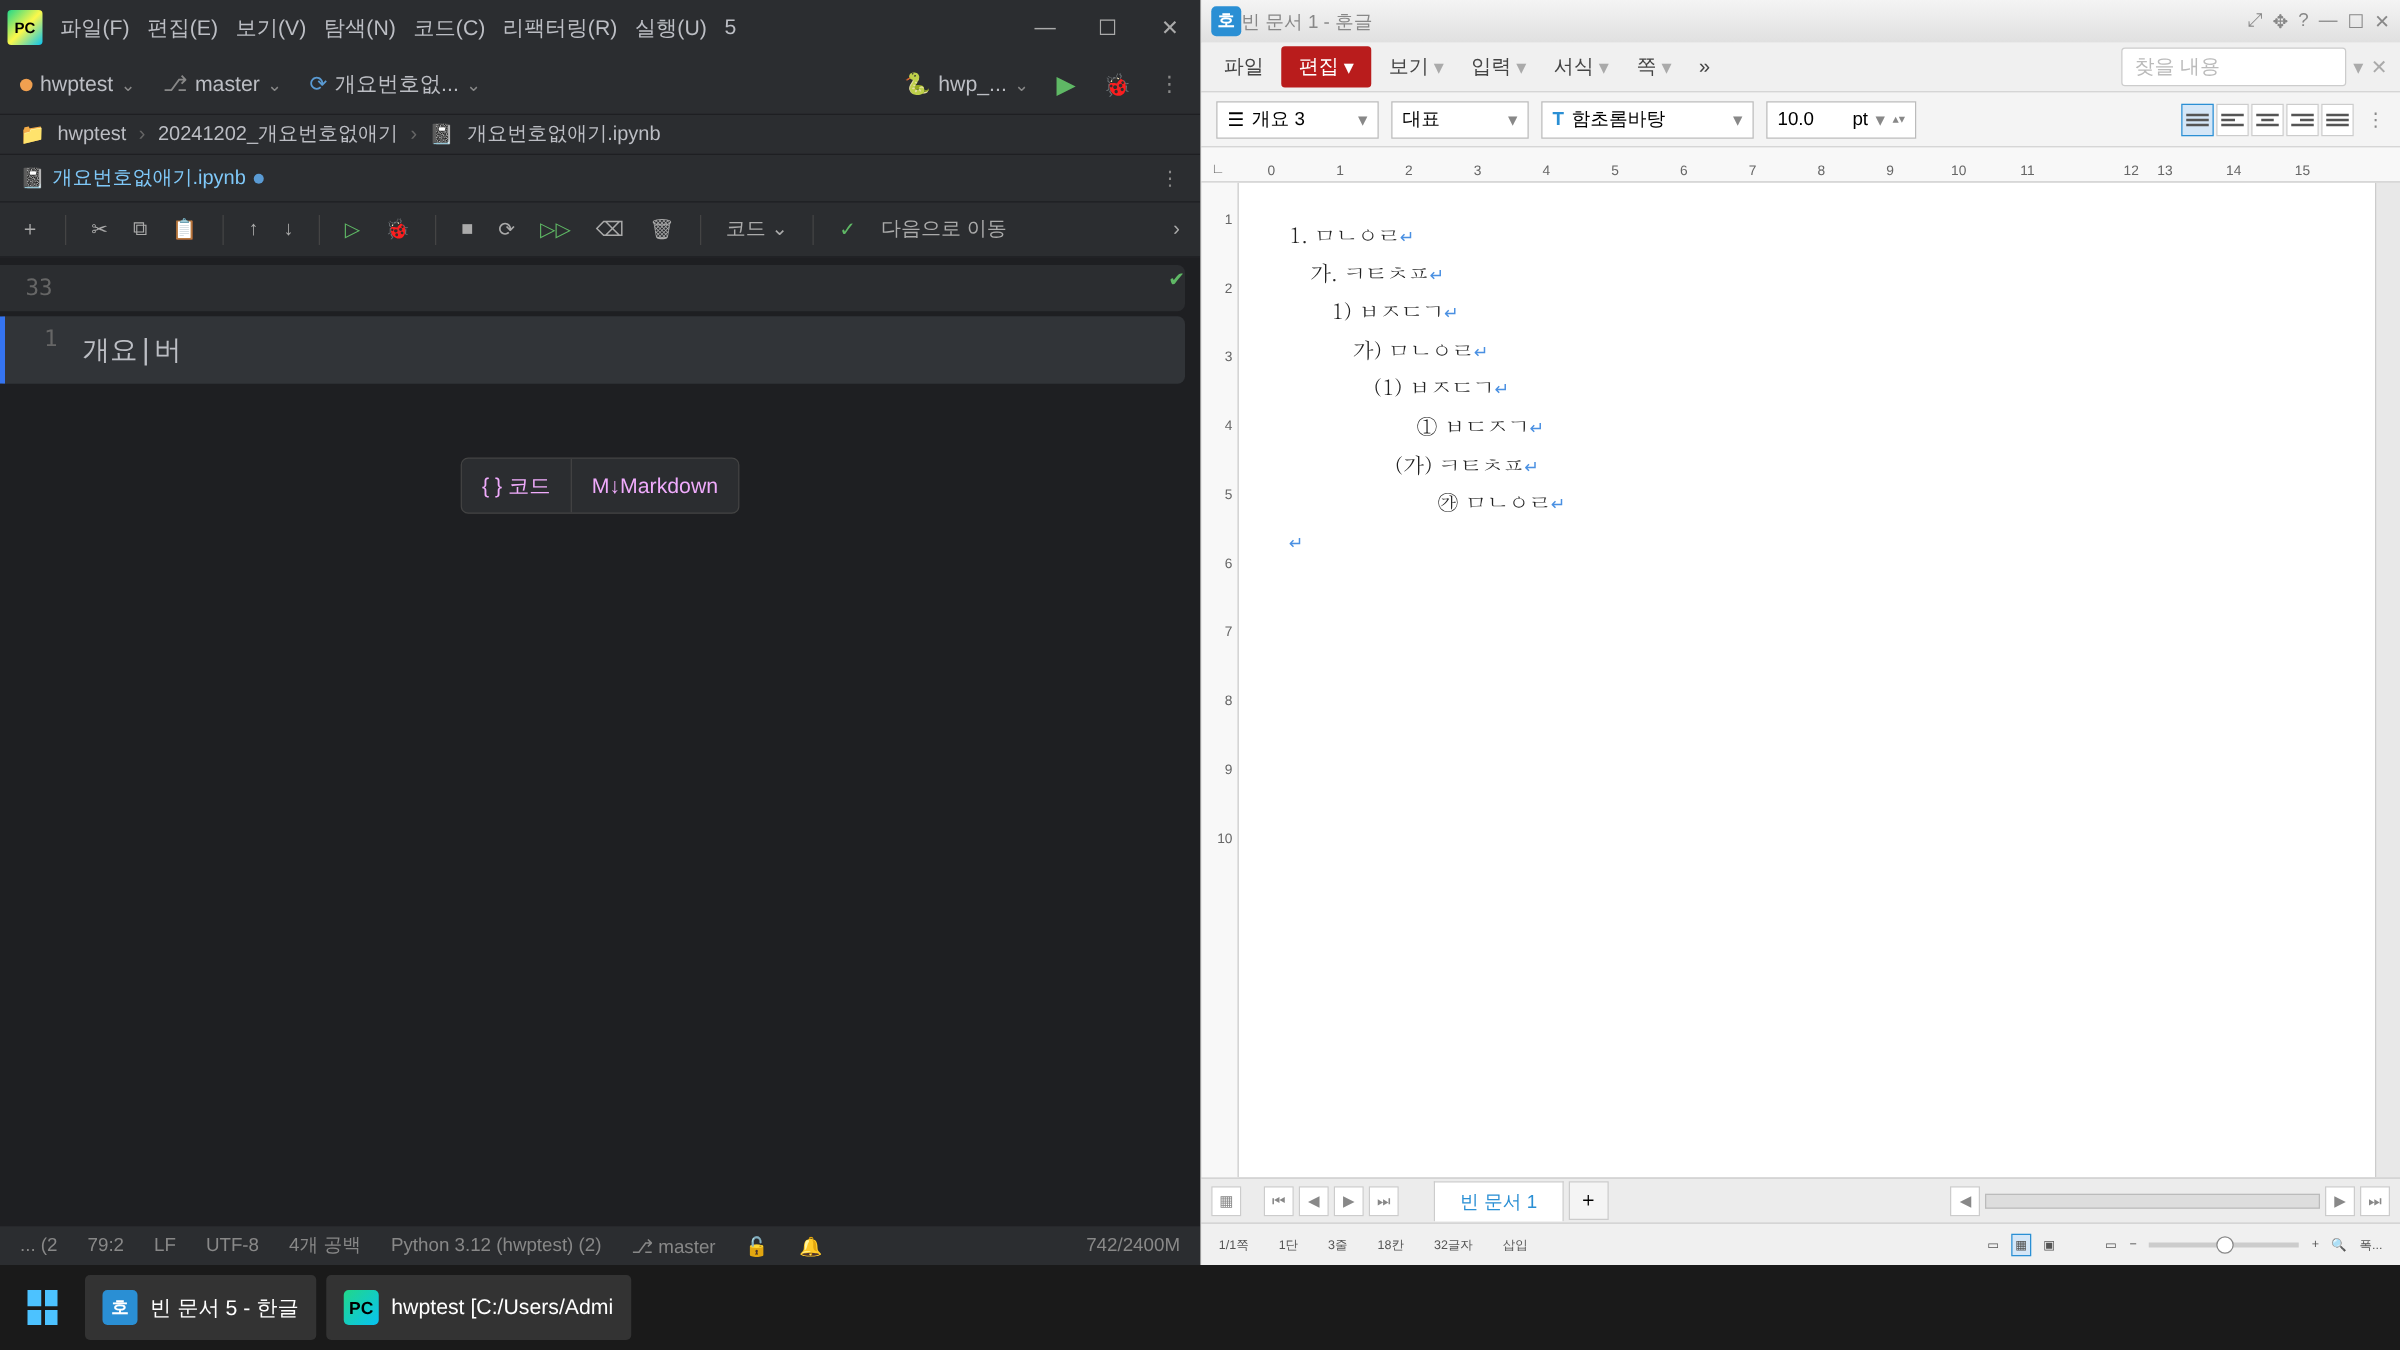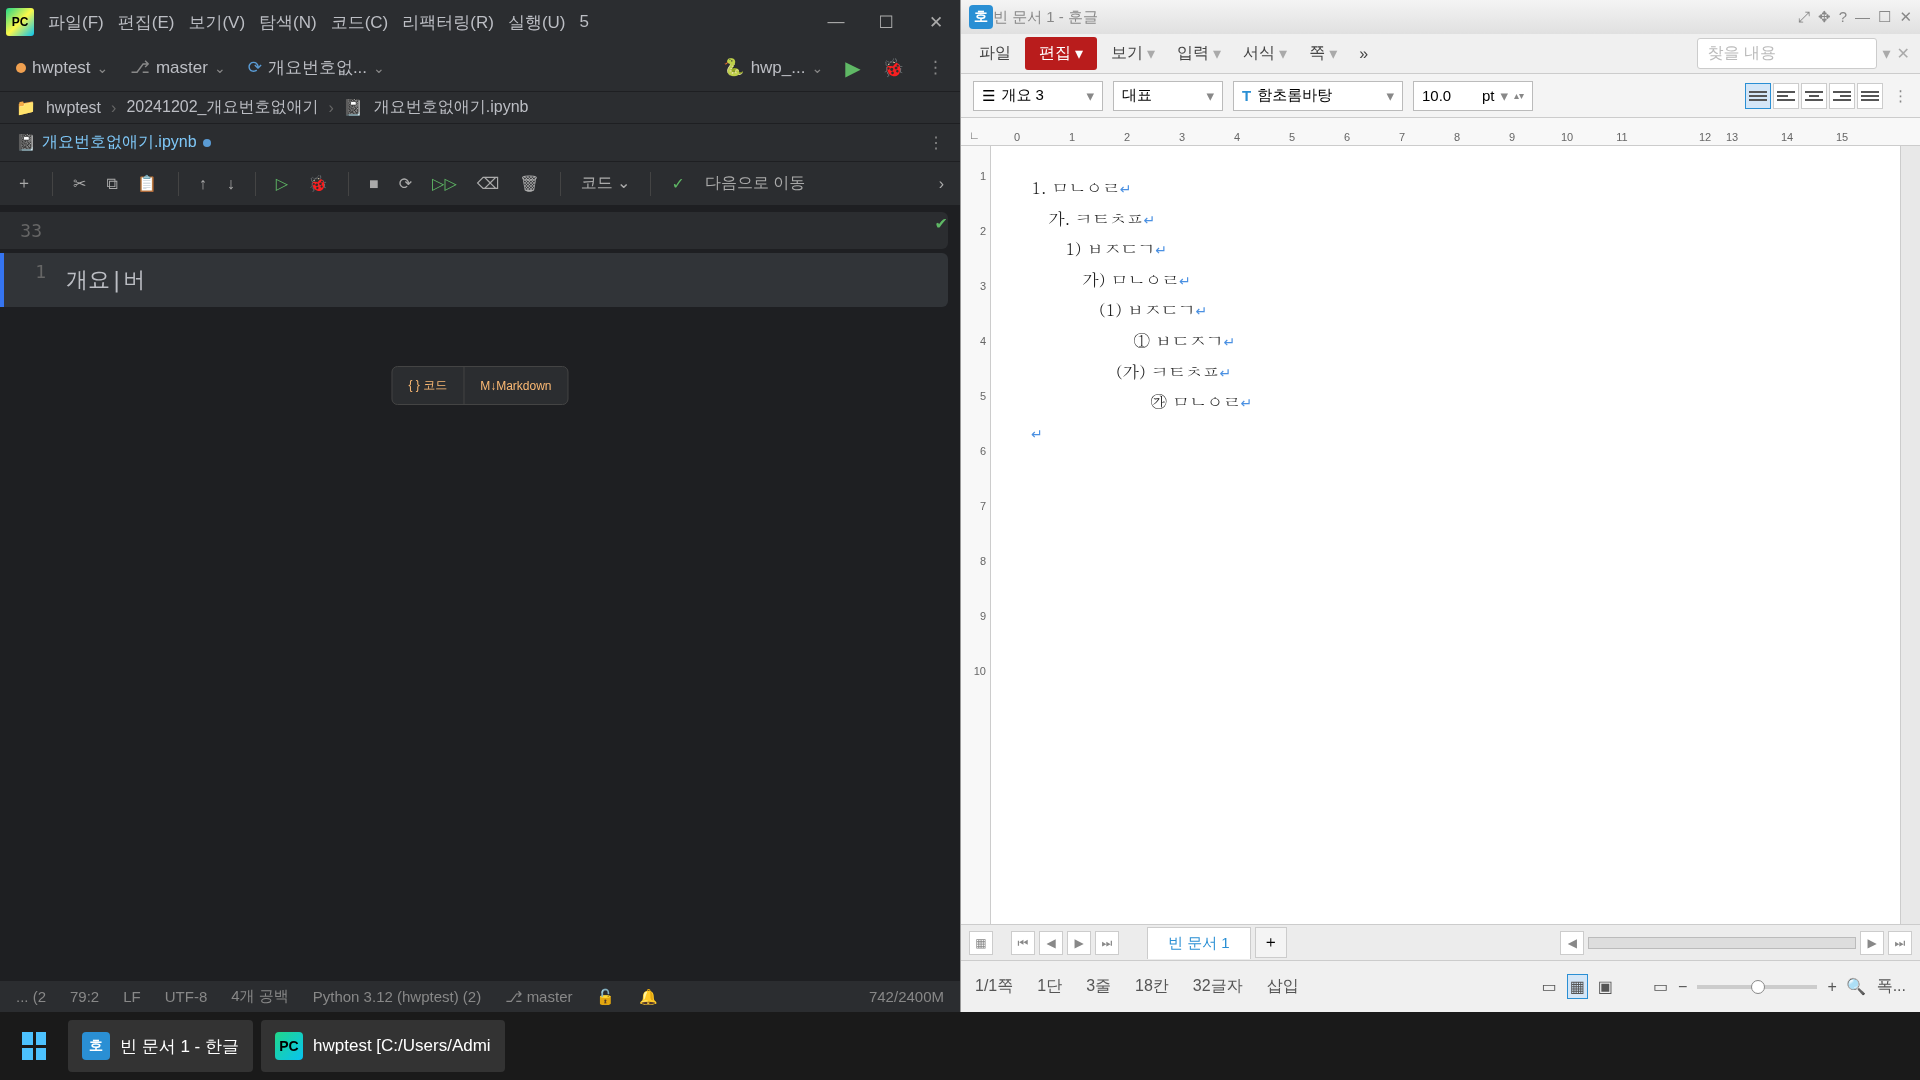--- a/index.html
+++ b/index.html
@@ -28,21 +28,21 @@
 .pc-act-green { color:#5fb865; }
 .pc-editor { flex: 1; position: relative; background: #1e1f22; padding-top: 2px; }
 .pc-cell { display: flex; background: #2b2d30; margin: 4px 12px 0 0; border-radius: 0 6px 6px 0; padding: 8px 0; }
 .pc-cell.first { background: #2b2d30; }
 .pc-cell.active { border-left: 4px solid #3574f0; background: #313438; }
 .pc-gutter { width: 52px; text-align: right; padding-right: 10px; color: #666; font-size: 18px; font-family: monospace; }
 .pc-cell-content { flex: 1; font-family: monospace; font-size: 22px; color: #bcbec4; padding: 4px 10px; }
 .pc-check { color: #5fb865; margin-right: 8px; }
 .pc-exec { color: #888; font-size: 20px; }
 .pc-cellgen { position: absolute; top: 160px; left: 50%; transform: translateX(-50%); display: flex; background: #2b2d30; border: 1px solid #444; border-radius: 6px; overflow: hidden; }
-.pc-cellgen button { background: transparent; border: none; color: #fdba74; padding: 10px 16px; font-size: 12px; border-right: 1px solid #444; }
+.pc-cellgen button { background: transparent; border: none; color: #f0abfc; padding: 10px 16px; font-size: 17px; border-right: 1px solid #444; }
 .pc-cellgen button:last-child { border-right: none; }
 .pc-statcheck { position:absolute; top:8px; right:12px; color:#5fb865; }
 .pc-status { height: 32px; display: flex; align-items: center; padding: 0 16px; gap: 24px; font-size: 15px; color: #888; border-top: 1px solid #1e1f22; }
 
 .hangul { width: 960px; height: 100%; background: #e8e8e8; display: flex; flex-direction: column; border-left: 1px solid #999; }
 .hg-titlebar { height: 34px; background: linear-gradient(#f4f4f4,#e0e0e0); display: flex; align-items: center; padding: 0 8px; font-size: 15px; color: #888; }
 .hg-logo { width:24px;height:24px;background:#2a8fd4;color:#fff;border-radius:4px;display:flex;align-items:center;justify-content:center;font-weight:bold;font-size:14px; }
 .hg-winctrl { display:flex; gap:8px; color:#888; }
 .hg-menubar { height: 40px; background: #f0f0f0; display: flex; align-items: center; padding: 0 10px; gap: 6px; font-size: 16px; border-bottom: 1px solid #ccc; }
 .hg-menu { padding: 4px 8px; color: #444; display:flex; align-items:center; gap:4px; }
@@ -60,21 +60,21 @@
 .hg-vruler { width:30px; background:#f8f8f8; border-right:1px solid #ccc; position:relative; font-size:11px; color:#666; }
 .hg-vruler .vtick { position:absolute; right:4px; transform:translateY(-50%); }
 .hg-page { flex:1; background:#fff; padding: 26px 40px; font-family: "Batang", serif; font-size:17px; line-height:1.8; color:#222; overflow-y:auto; }
 .hg-line { white-space: pre; }
 .hg-ret { color:#4a90e2; font-size:14px; }
 .hg-scroll { width:20px; background:#e8e8e8; border-left:1px solid #ccc; }
 .hg-tabbar { height:36px; background:#ececec; display:flex; align-items:center; border-top:1px solid #ccc; padding:0 8px; gap:4px; }
 .hg-tabbtn { width:24px;height:24px;border:1px solid #ccc;background:#fff;display:flex;align-items:center;justify-content:center;font-size:12px;color:#888; }
 .hg-doctab { background:#fff; border:1px solid #ccc; border-bottom:none; padding:6px 20px; color:#2a8fd4; font-size:15px; }
 .hg-addtab { background:#f4f4f4; border:1px solid #ccc; width:32px; text-align:center; padding:4px 0; }
-.hg-status { height:52px; background:#f0f0f0; display:flex; align-items:center; padding:0 14px; gap:24px; font-size:16px; color:#555; border-top:1px solid #ccc; }
+.hg-status { height:34px; background:#f0f0f0; display:flex; align-items:center; padding:0 14px; gap:24px; font-size:10px; color:#555; border-top:1px solid #ccc; }
 .hg-zoom { margin-left:auto; display:flex; align-items:center; gap:10px; }
 .hg-slider { width:120px; height:4px; background:#ccc; position:relative; }
 .hg-slider-thumb { position:absolute; left:45%; top:-5px; width:14px; height:14px; background:#fff; border:1px solid #888; border-radius:50%; }
 
 .taskbar { height: 68px; background: #1a1a1a; display: flex; align-items: center; padding: 0 8px; gap: 8px; }
 .tb-btn { height: 52px; padding: 0 14px; display:flex; align-items:center; gap:10px; color:#fff; font-size:17px; border-radius:4px; }
 .tb-btn.active { background: #333; }
 .tb-start { width: 52px; display:flex;align-items:center;justify-content:center; }
 .win-logo { width:28px; height:28px; display:grid; grid-template-columns:1fr 1fr; grid-template-rows:1fr 1fr; gap:3px; }
 .win-logo span { background:#4cc2ff; }
@@ -381,19 +381,19 @@
   <div class="tb-btn tb-start">
     <div class="win-logo">
         <span></span>
         <span></span>
         <span></span>
         <span></span>
       </div>
   </div>
   <div class="tb-btn active">
     <div class="tb-icon">호</div>
-    <span>빈 문서 1 - 한글</span>
+    <span>빈 문서 5 - 한글</span>
   </div>
   <div class="tb-btn active">
     <div class="tb-icon pc">PC</div>
     <span>hwptest [C:/Users/Admi</span>
   </div>
 </div>
 
 </body></html>

